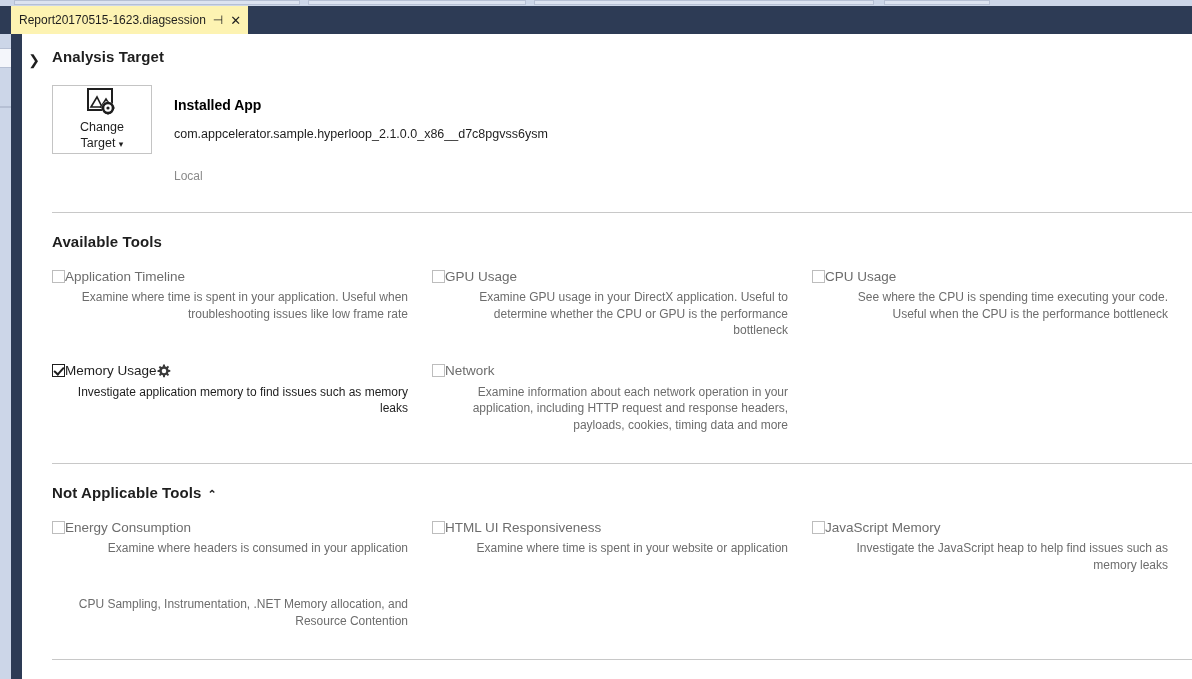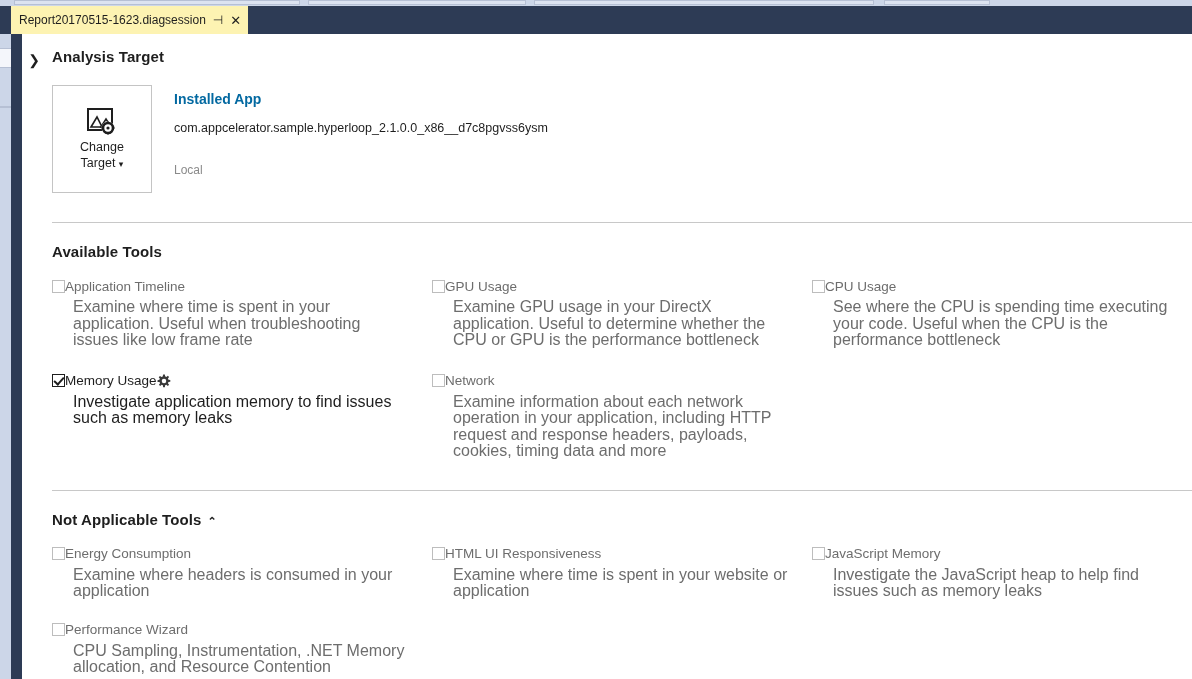--- a/index.html
+++ b/index.html
@@ -137,21 +137,21 @@
   }
 
   
   .target-row {
     display: flex;
     align-items: flex-start;
     gap: 22px;
   }
   .change-target-btn {
     width: 100px;
-    height: 108px;
+    height: 69px;
     border: 1px solid #c4c4c4;
     background: #ffffff;
     display: flex;
     flex-direction: column;
     align-items: center;
     justify-content: center;
     cursor: pointer;
     box-sizing: border-box;
     gap: 2px;
   }
@@ -161,22 +161,23 @@
     color: #1e1e1e;
     line-height: 16px;
     text-align: center;
   }
   .ct-label .caret { font-size: 9px; }
 
   .target-info { padding-top: 6px; }
   .target-heading {
     font-size: 14px;
     font-weight: bold;
-    color: #0369a1;
+    color: #000000;
     margin-bottom: 14px;
+    margin-top: 6px;
   }
   .target-path {
     font-size: 12.5px;
     color: #1e1e1e;
     margin-bottom: 12px;
   }
   .target-scope {
     font-size: 12px;
     color: #8a8a8a;
     margin-top: 28px;
@@ -222,25 +223,26 @@
     color: #6d6d6d;
     white-space: nowrap;
   }
   .tool-item.enabled .tool-name { color: #1e1e1e; }
   .gear {
     width: 14px; height: 14px;
     display: inline-block;
     cursor: pointer;
   }
   .tool-desc {
-    font-size: 16px;
+    font-size: 12px;
     color: #6d6d6d;
     line-height: 16.5px;
     margin: 3px 0 0 21px;
     max-width: 352px;
+    text-align: right;
   }
   .tool-item.enabled .tool-desc { color: #1e1e1e; }
 
   .collapse-caret {
     font-size: 11px;
     color: #1e1e1e;
     margin-left: 6px;
     cursor: pointer;
     display: inline-block;
   }
@@ -391,24 +393,20 @@
             <div class="tool-desc">Examine where time is spent in your website or application</div>
           </div>
           <div class="tool-item">
             <div class="tool-head">
               <span class="cbox disabled"></span>
               <span class="tool-name">JavaScript Memory</span>
             </div>
             <div class="tool-desc">Investigate the JavaScript heap to help find issues such as memory leaks</div>
           </div>
           <div class="tool-item" style="margin-top: 20px;">
-            <div class="tool-head">
-              <span class="cbox disabled"></span>
-              <span class="tool-name">Performance Wizard</span>
-            </div>
             <div class="tool-desc">CPU Sampling, Instrumentation, .NET Memory allocation, and Resource Contention</div>
           </div>
           <div></div>
           <div></div>
         </div>
 
       <div style="height:30px;"></div>
       <div class="divider"></div>
       <div style="height:23px;"></div>
 

